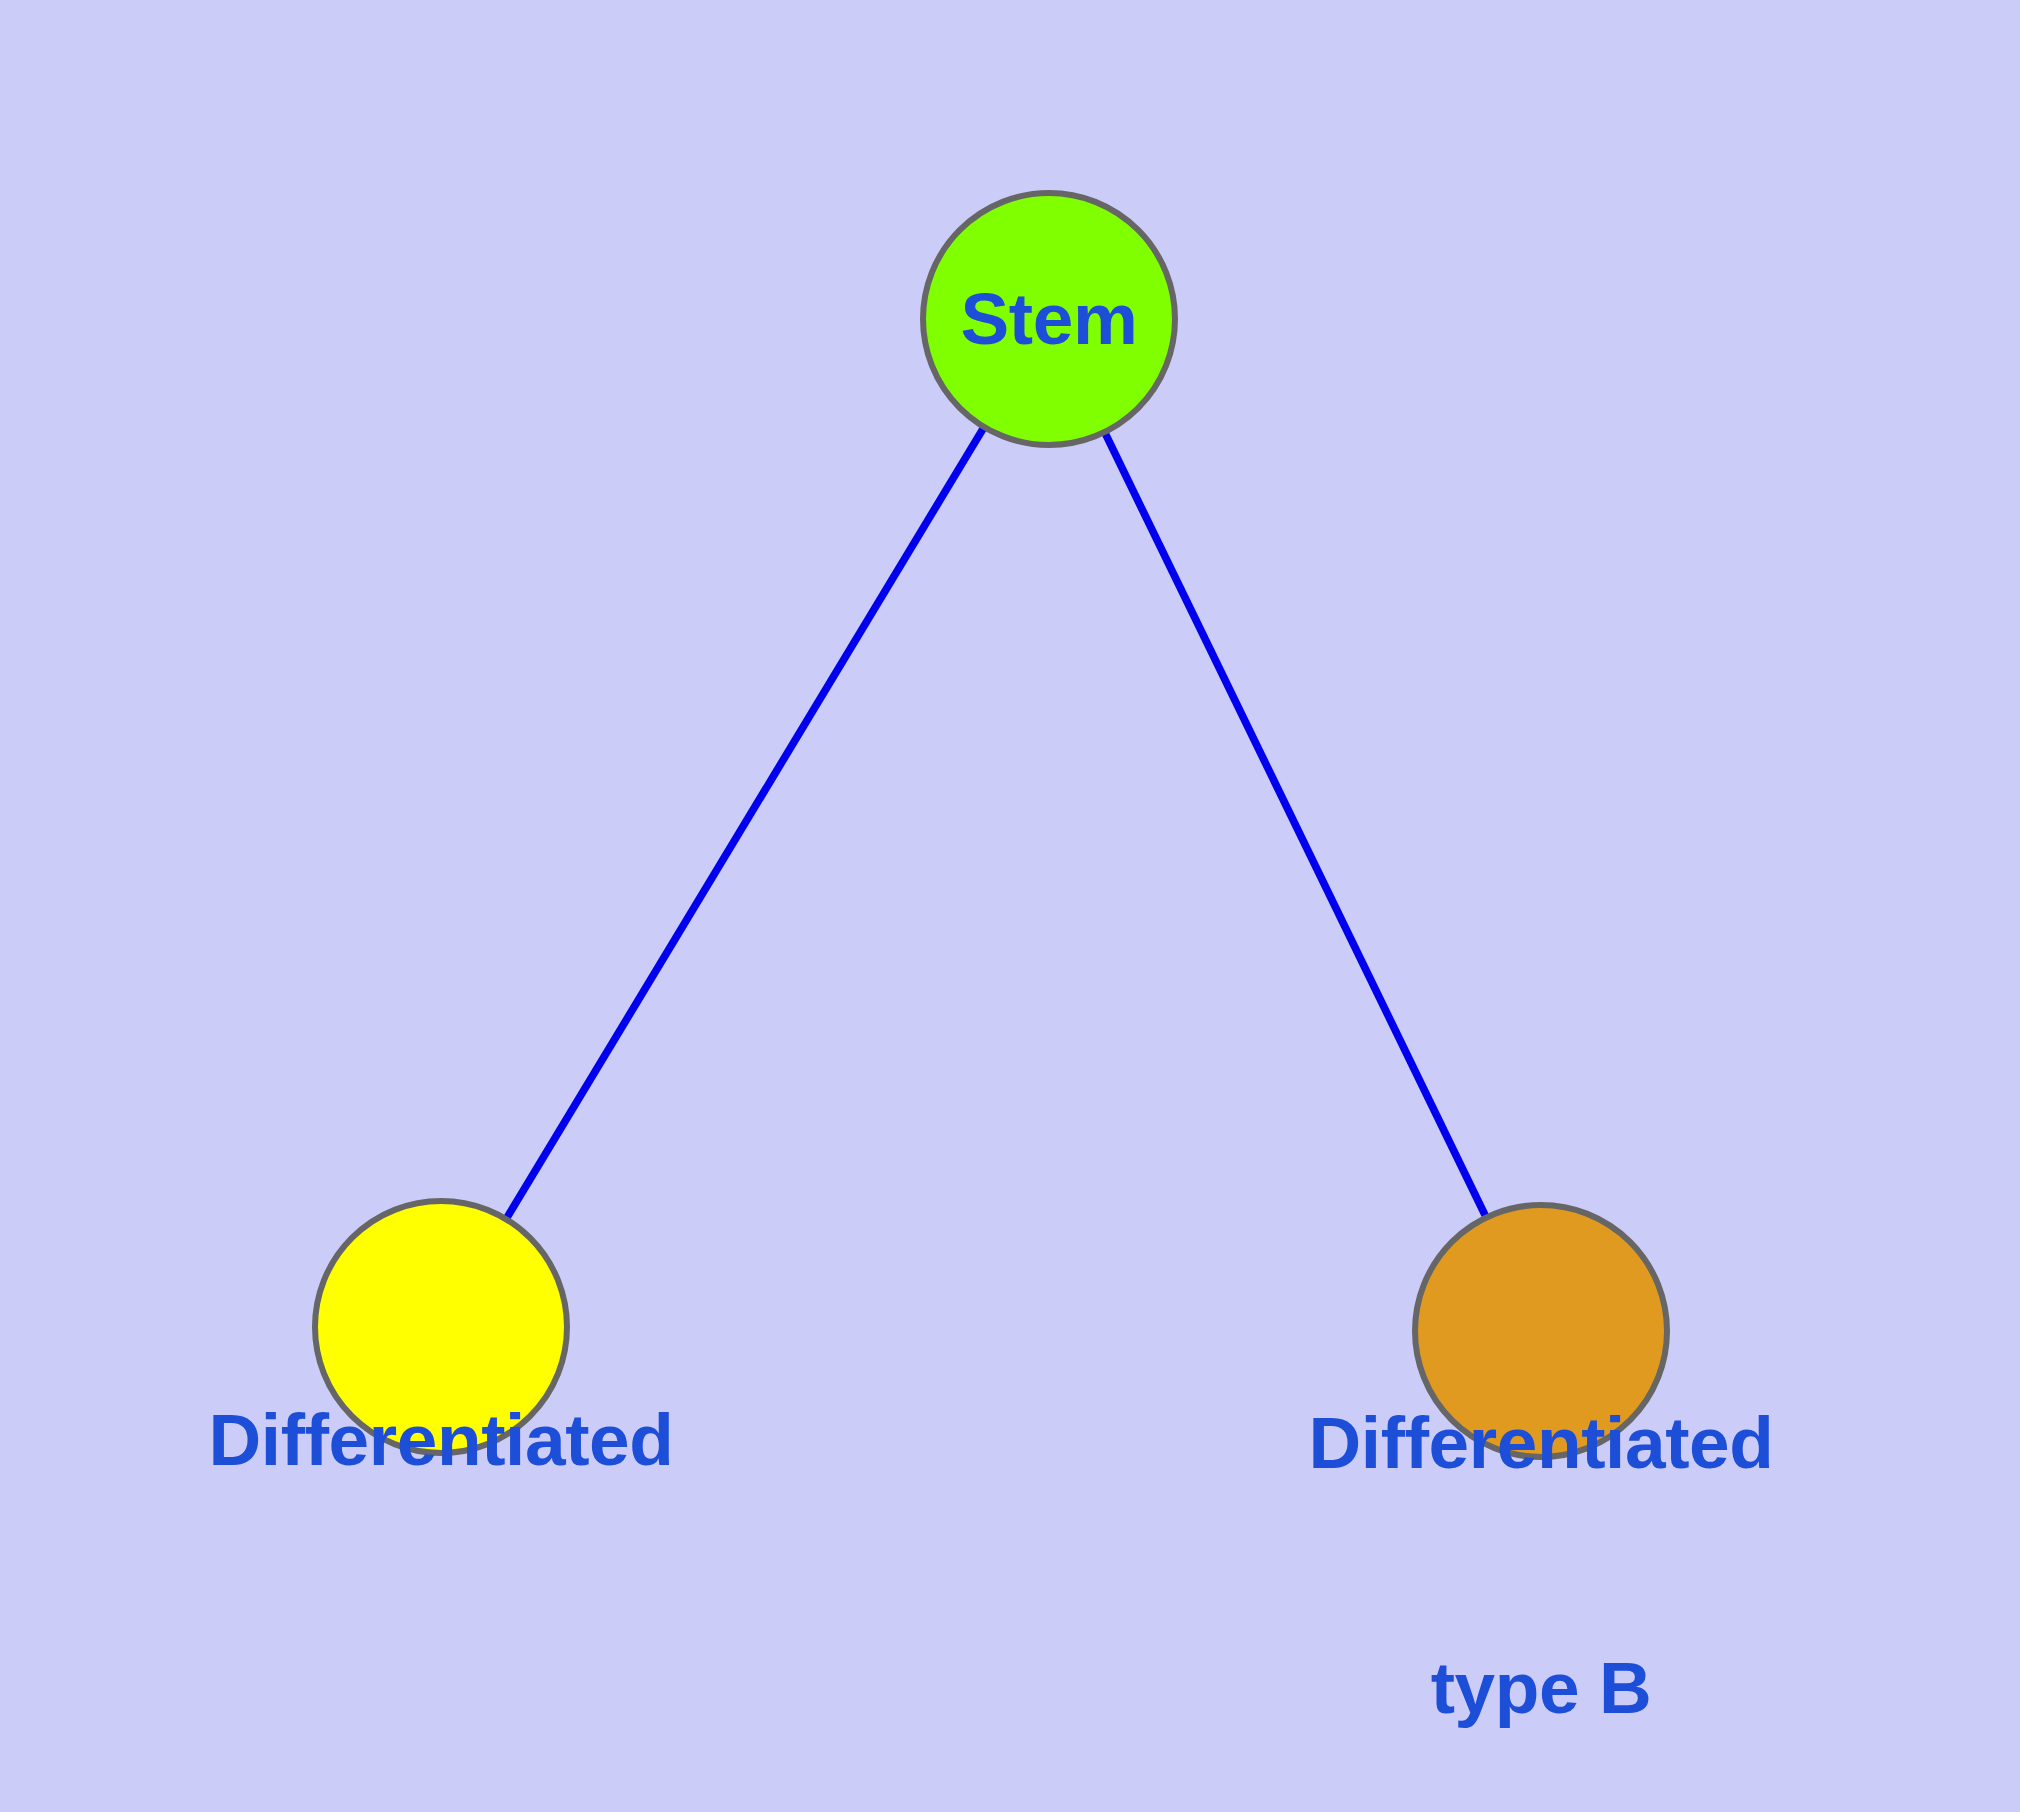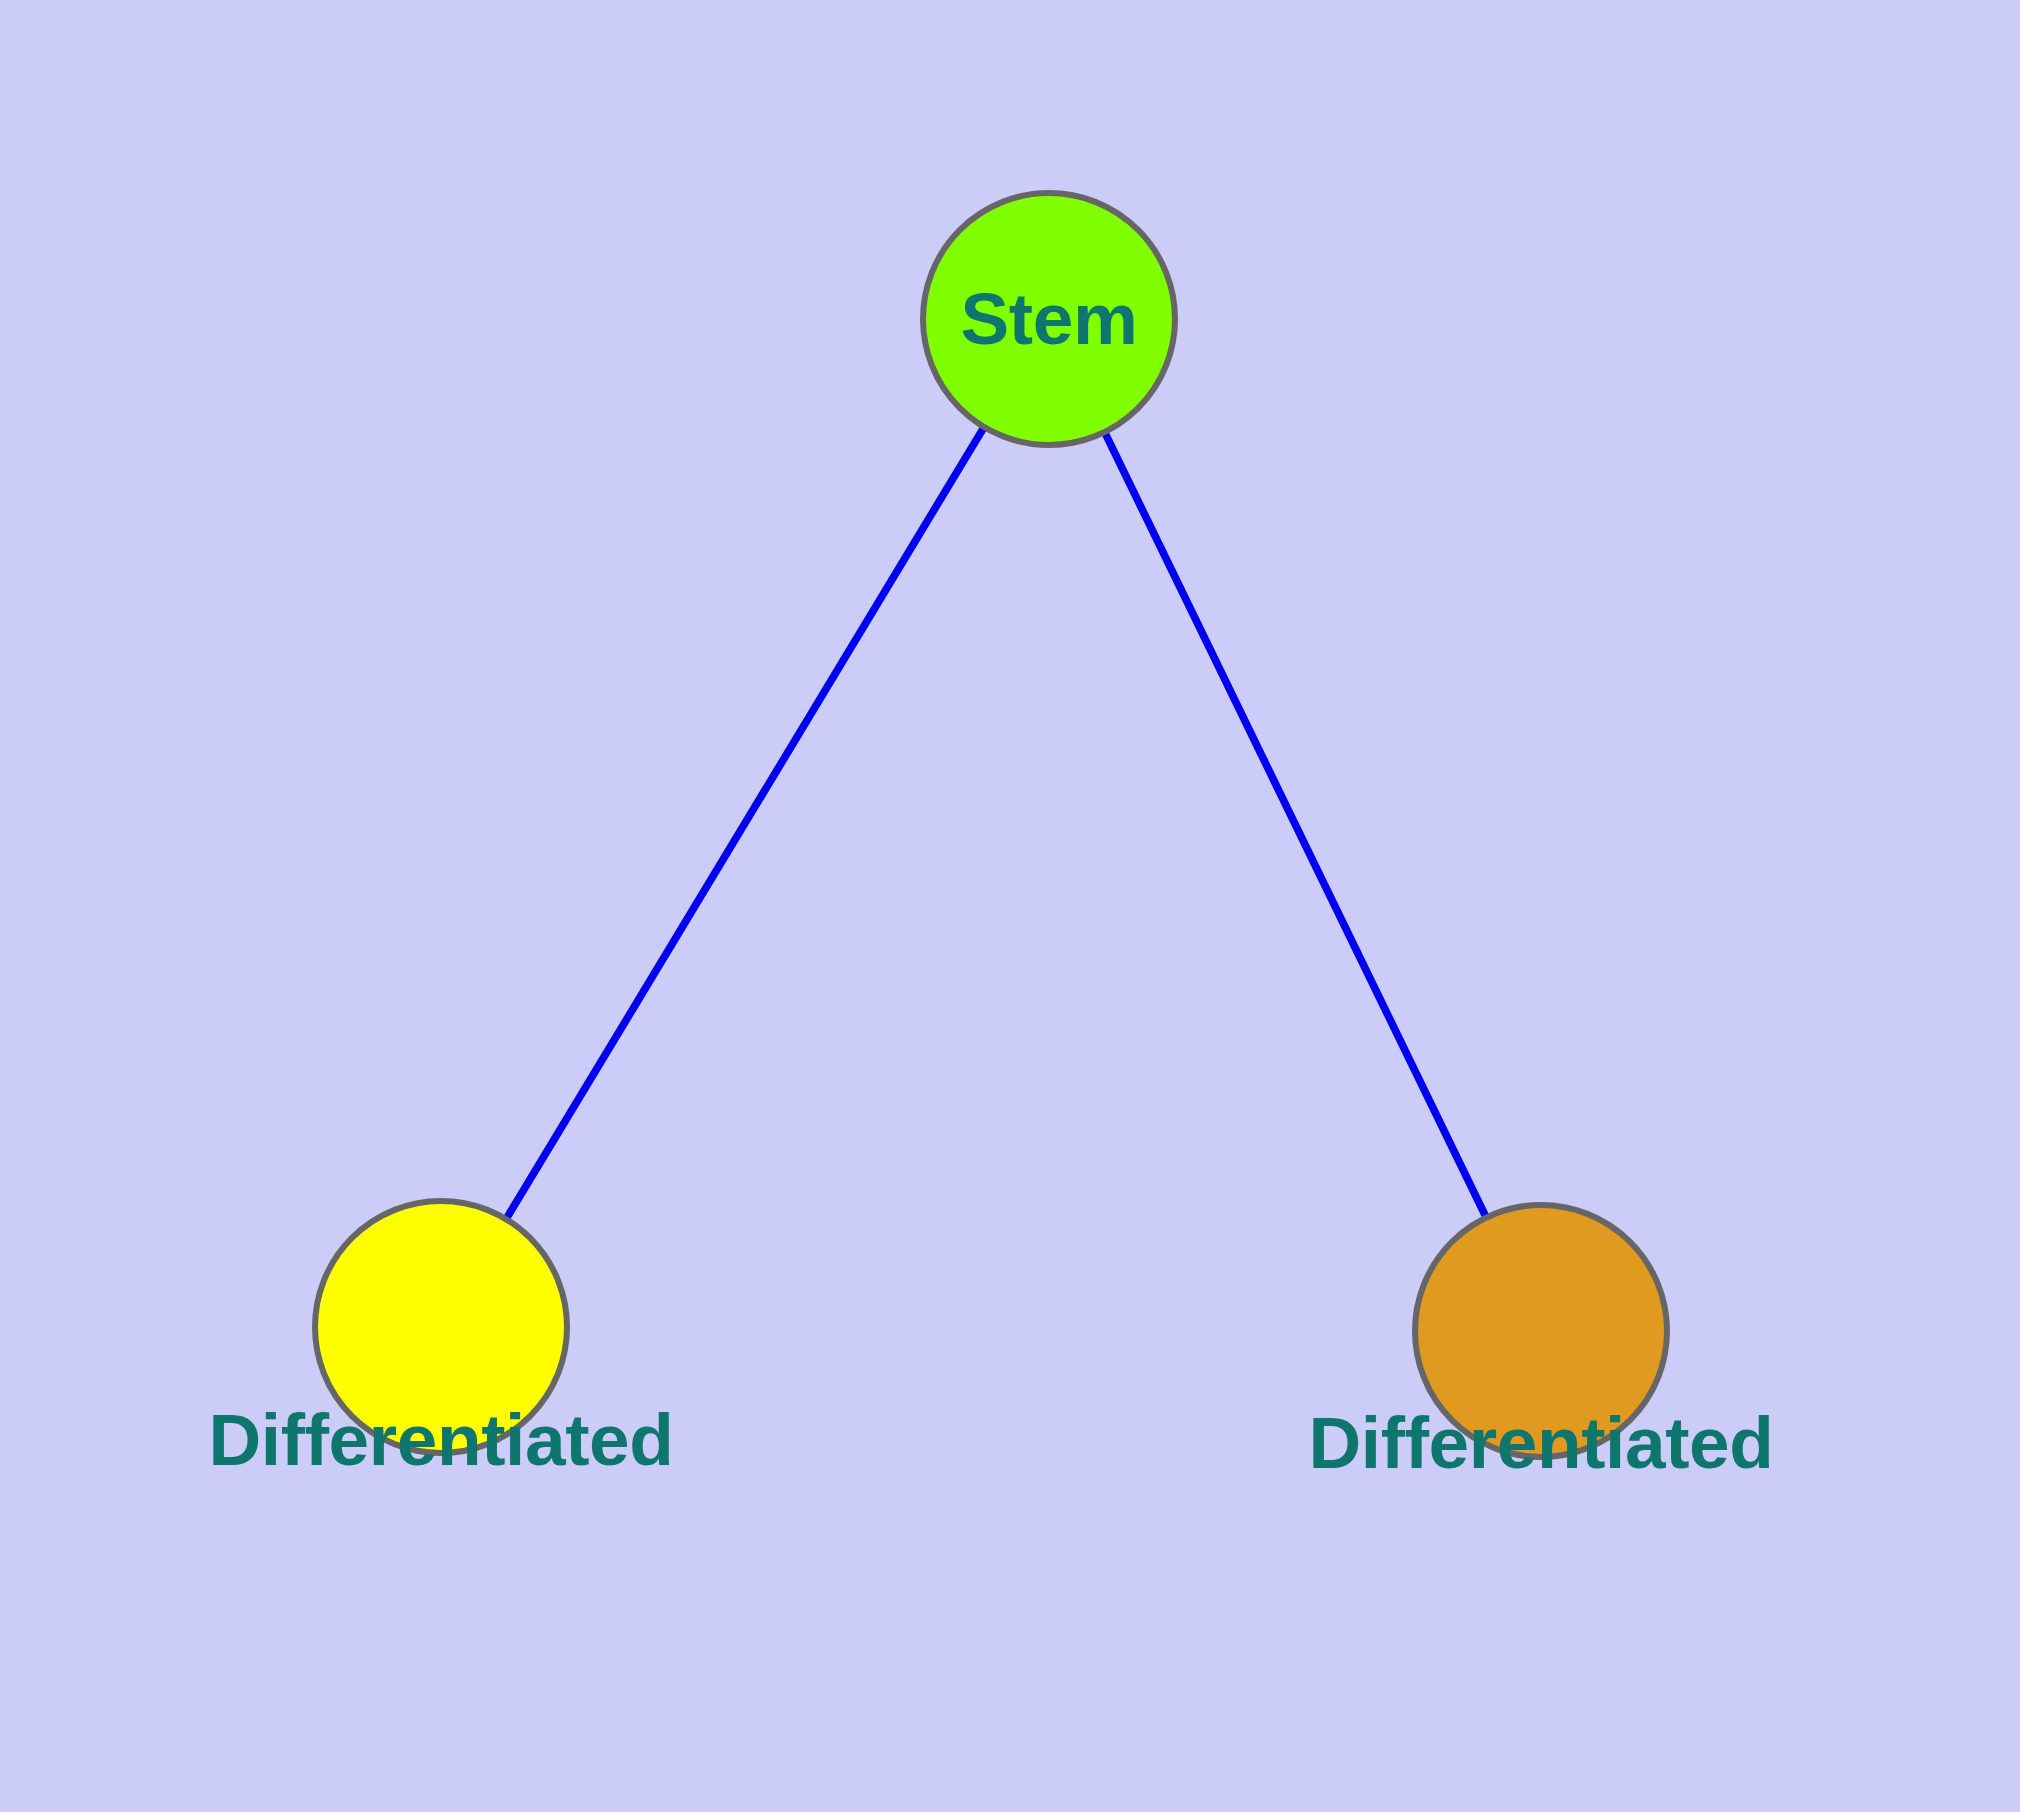--- a/index.html
+++ b/index.html
@@ -23,21 +23,21 @@
     height: 1812px;
   }
   .node {
     position: absolute;
     border-radius: 50%;
     box-sizing: border-box;
     border: 6px solid #666666;
   }
   .node-label {
     position: absolute;
-    color: #0f766e;
+    color: #1d4ed8;
     font-weight: bold;
     text-align: center;
     line-height: 1.12;
     white-space: pre;
     letter-spacing: -0.4px;
   }
   .node-label.inner {
     display: flex;
     align-items: center;
     justify-content: center;
@@ -57,16 +57,17 @@
   <div class="node-label inner" id="label-stem" style="font-size: 73px; left: 920px; top: 190px; width: 258px; height: 258px;">Stem</div>
 
   <div class="node" id="node-diff_a" style="left: 312px; top: 1198px; width: 258px; height: 258px; background: rgb(255, 255, 0); border-color: rgb(102, 102, 102);"></div>
   <div class="node-label" id="label-diff_a" style="font-size: 73px; left: 17px; top: 1235px; width: 848px;">
     <div>Differentiated</div>
   </div>
 
   <div class="node" id="node-diff_b" style="left: 1412px; top: 1202px; width: 258px; height: 258px; background: rgb(224, 154, 32); border-color: rgb(102, 102, 102);"></div>
   <div class="node-label" id="label-diff_b" style="font-size: 73px; left: 1117px; top: 1238px; width: 848px;">
     <div>Differentiated</div>
+    <div>type B</div>
   </div>
 
 </div>
 
 
 </body></html>

